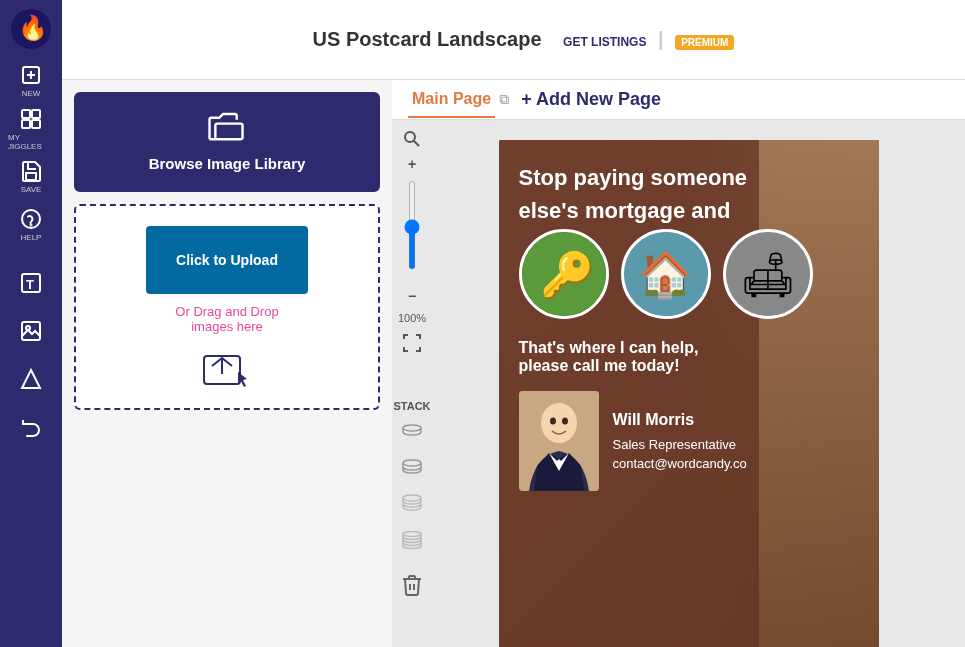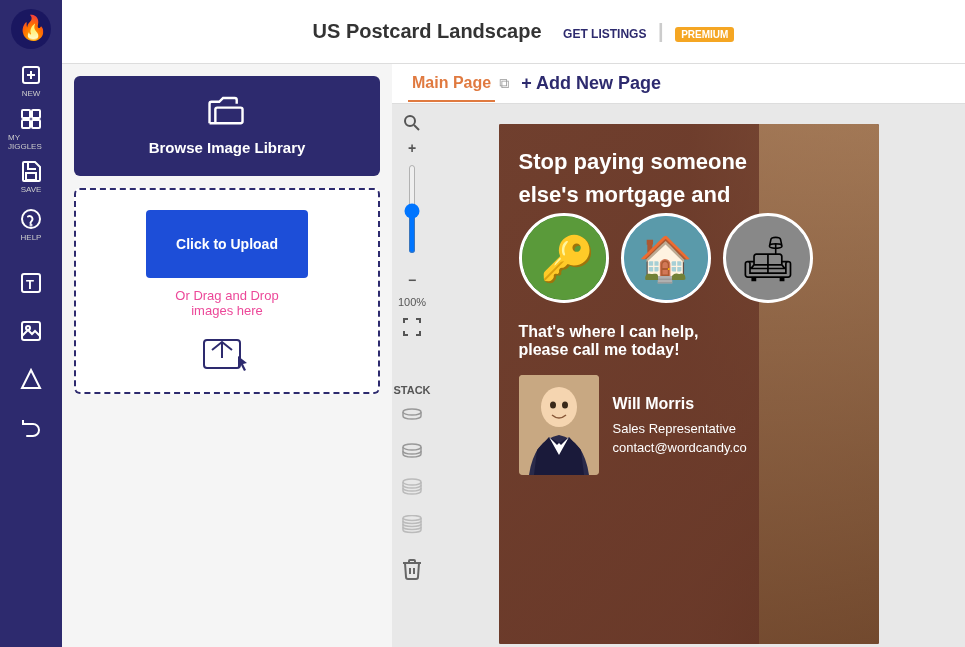--- a/index.html
+++ b/index.html
@@ -45,21 +45,21 @@
     }
 
     
     .toolbar {
       background: white;
       border-bottom: 1px solid #ddd;
       display: flex;
       align-items: center;
       padding: 6px 8px;
       gap: 20px;
-      height: 64px;
+      height: 80px;
     }
     .toolbar-title {
       flex: 1;
       text-align: center;
       font-size: 20px;
       font-weight: bold;
       color: #333;
     }
     .get-listings {
       color: #2d2a6e;
@@ -123,21 +123,21 @@
       display: flex;
       flex-direction: column;
       align-items: center;
       justify-content: center;
       gap: 10px;
       padding: 20px;
       min-height: 200px;
       cursor: pointer;
     }
     .upload-btn {
-      background: #1d4ed8;
+      background: #0369a1;
       color: white;
       border: none;
       border-radius: 4px;
       padding: 26px 30px;
       font-size: 14px;
       font-weight: bold;
       cursor: pointer;
     }
     .drag-drop-text {
       color: #ec4899;

